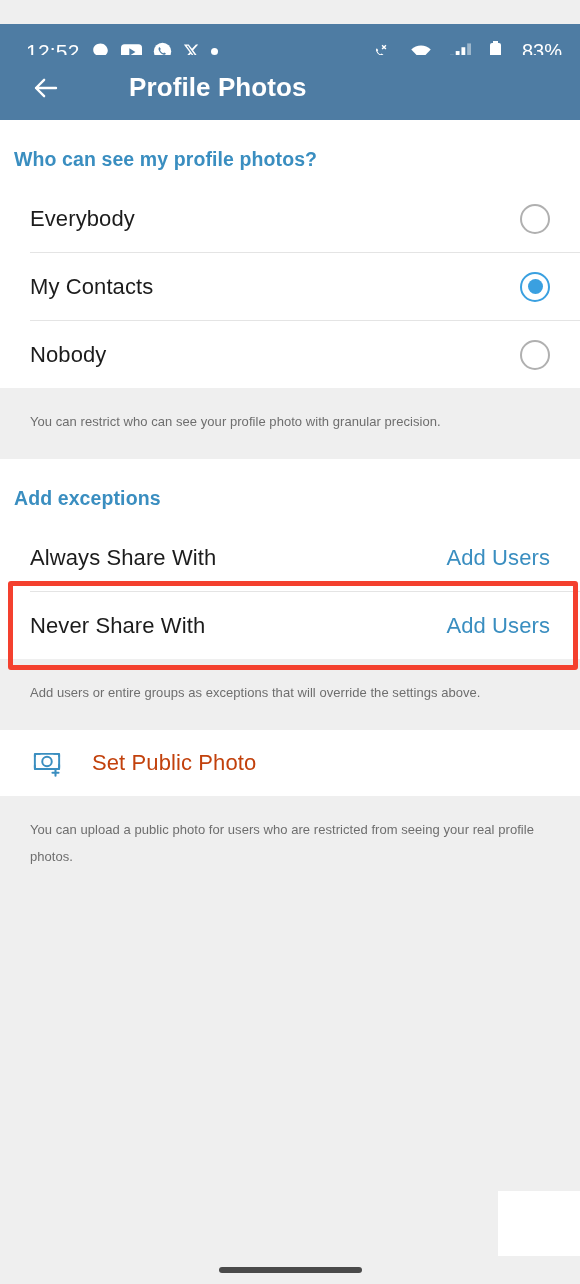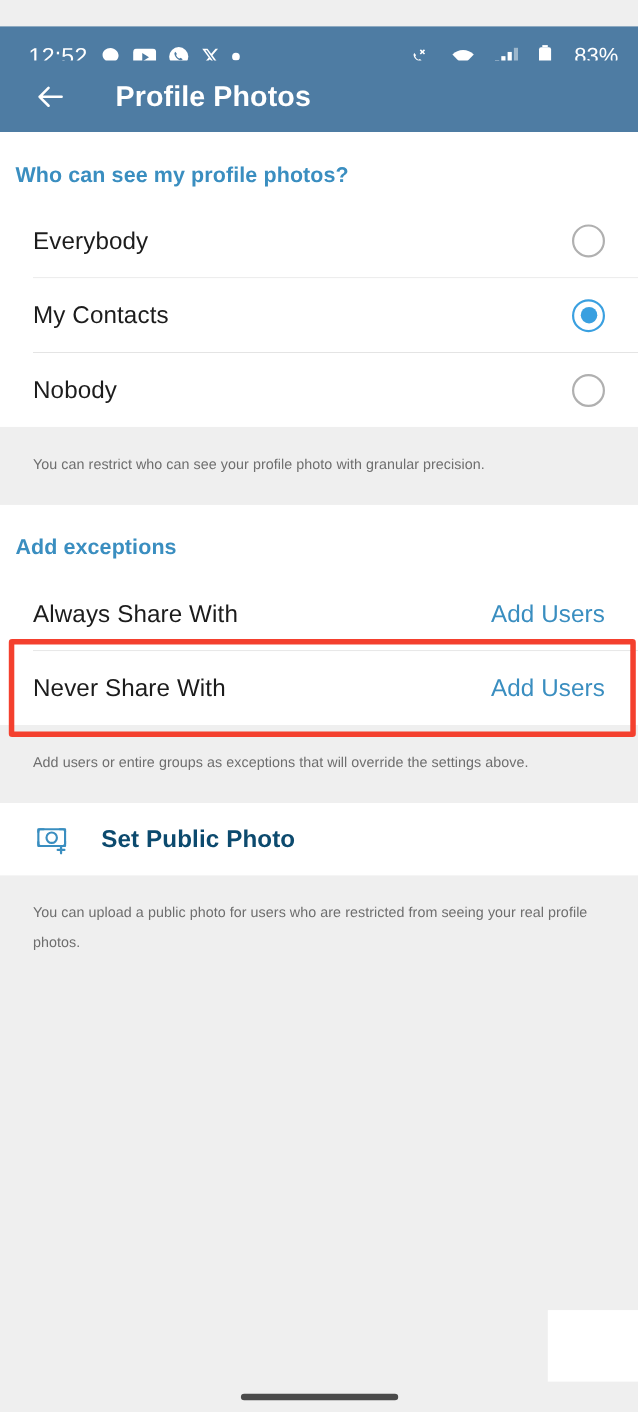--- a/index.html
+++ b/index.html
@@ -31,20 +31,21 @@
   .sb-batt-text { font-size:20px; margin-left:2px; }
   .ico { display:inline-flex; align-items:center; justify-content:center; }
   .dot-ico { width:7px; height:7px; border-radius:50%; background:#fff; }
 
   
   .toolbar {
     position:absolute; top:55px; left:0; right:0; height:65px;
     background:#4e7ca3;
     display:flex; align-items:center;
     padding-left:26px;
+    gap:24px;
   }
   .back-btn {
     width:40px; height:40px;
     display:flex; align-items:center; justify-content:center;
     cursor:pointer;
   }
   .toolbar-title {
     color:#ffffff;
     font-size:26px;
     font-weight:700;
@@ -123,21 +124,21 @@
   }
 
   .public-row {
     display:flex; align-items:center;
     min-height:66px;
     padding:0 30px;
     background:#fff;
     cursor:pointer;
     gap:28px;
   }
-  .public-label { font-size:22px; color:#0c4a6e; letter-spacing:.1px;font-weight:bold; }
+  .public-label { font-size:22px; color:#c2410c; letter-spacing:.1px; }
 
   
   .white-patch {
     position:absolute;
     left:498px; top:1191px;
     width:82px; height:79px;
     background:#ffffff;
   }
   .navbar {
     position:absolute; left:0; right:0; bottom:0; height:28px;

